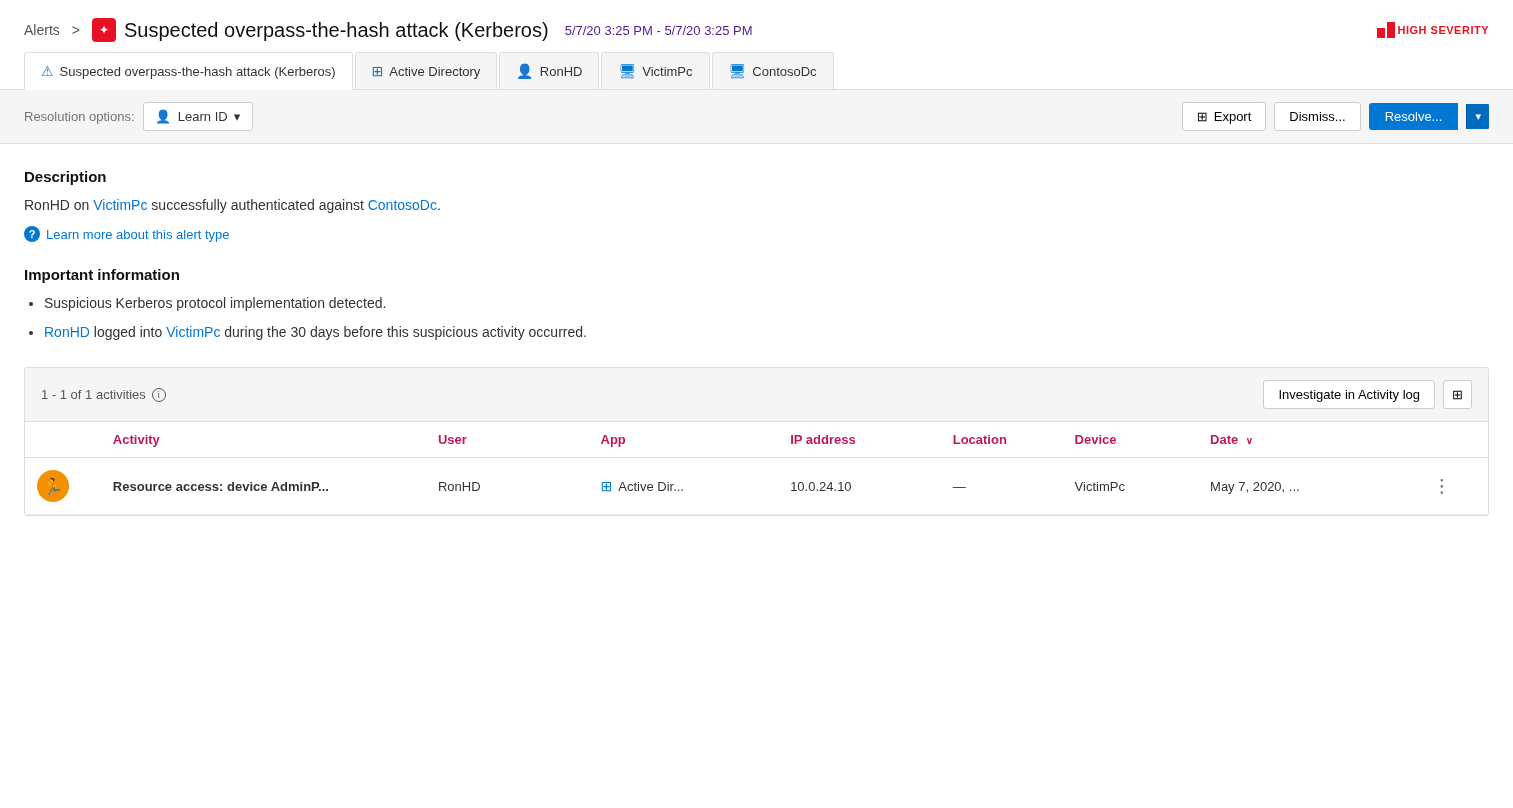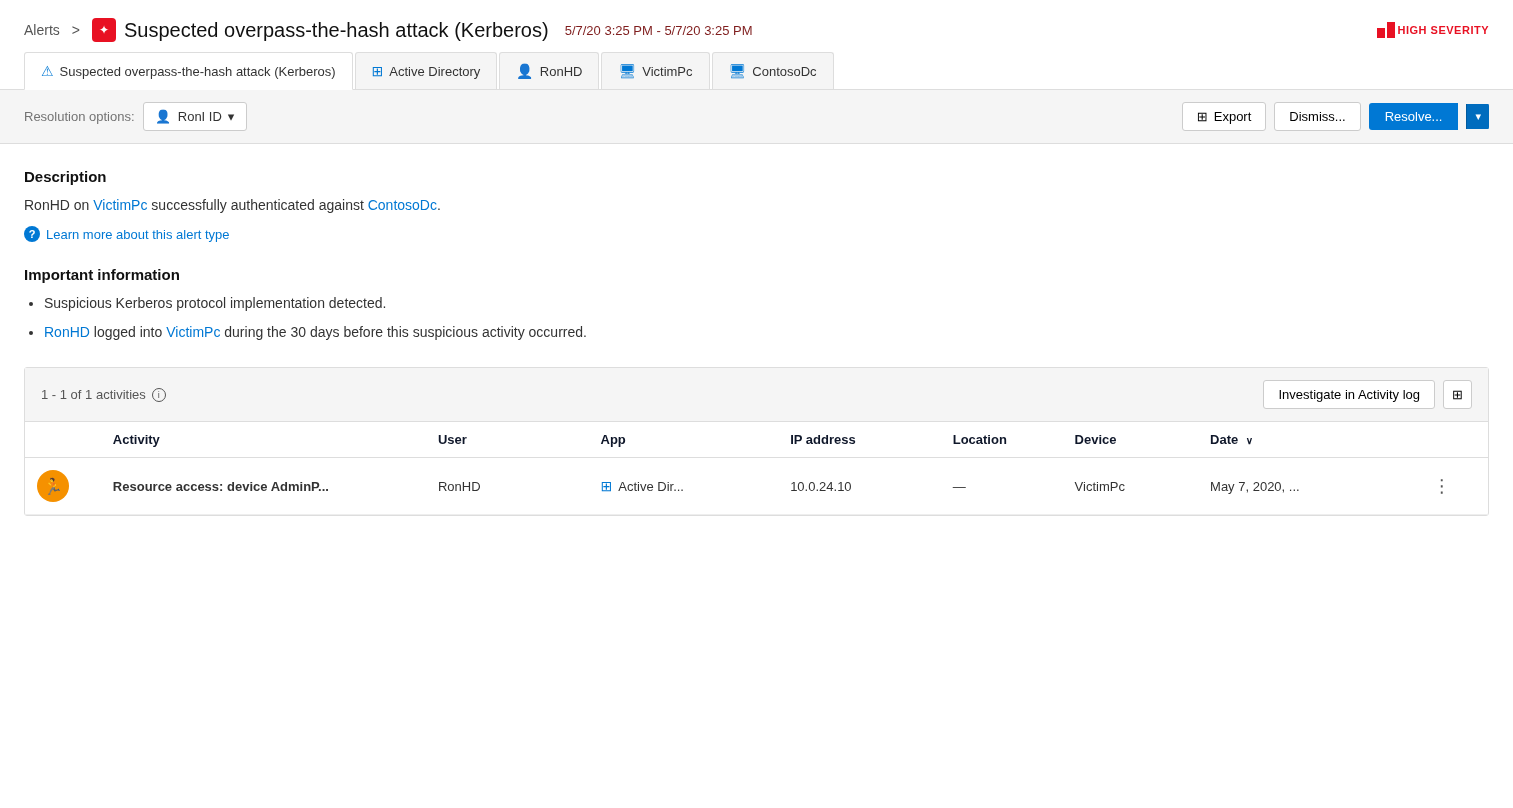--- a/index.html
+++ b/index.html
@@ -8,21 +8,21 @@
     .page-wrapper { width: 1513px; min-height: 808px; background: #fff; padding: 0; position: relative; overflow: hidden; }
 
     
     .header { display: flex; align-items: center; justify-content: space-between; padding: 18px 24px 10px 24px; border-bottom: none; }
     .header-left { display: flex; align-items: center; gap: 8px; }
     .breadcrumb-alerts { color: #555; font-size: 14px; }
     .breadcrumb-sep { color: #555; margin: 0 4px; }
     .alert-icon { width: 24px; height: 24px; background: #e81123; border-radius: 4px; display: inline-flex; align-items: center; justify-content: center; }
     .alert-icon::after { content: '✦'; color: #fff; font-size: 12px; }
     .header-title { font-size: 20px; font-weight: 400; color: #111; }
-    .header-dates { font-size: 13px; color: #7f1d1d; margin-left: 8px; }
+    .header-dates { font-size: 13px; color: #4c1d95; margin-left: 8px; }
     .severity-badge { display: flex; align-items: center; gap: 3px; }
     .severity-bars { display: flex; gap: 2px; align-items: flex-end; }
     .severity-bar { width: 8px; background: #e81123; }
     .severity-bar:nth-child(1) { height: 10px; }
     .severity-bar:nth-child(2) { height: 16px; }
     .severity-label { font-size: 11px; font-weight: 600; color: #e81123; letter-spacing: 0.5px; }
 
     
     .entity-tabs { display: flex; gap: 0; padding: 0 24px; border-bottom: 1px solid #ddd; background: #fff; }
     .entity-tab { display: flex; align-items: center; gap: 6px; padding: 10px 16px; font-size: 13px; color: #333; cursor: pointer; border: 1px solid #ddd; border-bottom: none; background: #f5f5f5; margin-right: 2px; border-radius: 3px 3px 0 0; }
@@ -66,21 +66,21 @@
     .activity-table-wrapper { border: 1px solid #ddd; border-radius: 3px; }
     .activity-toolbar { display: flex; align-items: center; justify-content: space-between; padding: 12px 16px; background: #f5f5f5; border-bottom: 1px solid #ddd; }
     .activity-count { font-size: 13px; color: #555; display: flex; align-items: center; gap: 6px; }
     .info-circle { width: 14px; height: 14px; border-radius: 50%; border: 1px solid #555; display: inline-flex; align-items: center; justify-content: center; font-size: 9px; color: #555; }
     .activity-toolbar-right { display: flex; align-items: flex-start; gap: 8px; }
     .btn-investigate { padding: 6px 14px; border: 1px solid #ccc; background: #fff; border-radius: 3px; cursor: pointer; font-size: 13px; }
     .btn-filter { padding: 6px 8px; border: 1px solid #ccc; background: #fff; border-radius: 3px; cursor: pointer; font-size: 13px; }
 
     
     .activity-table { width: 100%; border-collapse: collapse; }
-    .activity-table th { padding: 10px 12px; text-align: left; font-size: 13px; font-weight: 600; color: #0f172a; border-bottom: 1px solid #ddd; background: #fff; }
+    .activity-table th { padding: 10px 12px; text-align: left; font-size: 13px; font-weight: 600; color: #be185d; border-bottom: 1px solid #ddd; background: #fff; }
     .activity-table td { padding: 12px 12px; font-size: 13px; color: #333; border-bottom: 1px solid #eee; vertical-align: middle; }
     .activity-table .sort-arrow { font-size: 10px; margin-left: 4px; }
 
     .row-icon { width: 32px; height: 32px; border-radius: 50%; background: #f59100; display: flex; align-items: center; justify-content: center; color: #fff; font-size: 16px; }
     .activity-name { font-weight: 600; }
     .app-cell { display: flex; align-items: center; gap: 6px; }
     .win-icon { font-size: 14px; color: #0078d4; }
     .more-btn { background: none; border: none; cursor: pointer; font-size: 18px; color: #555; padding: 2px 6px; }
 
     .col-icon { width: 50px; }
@@ -136,21 +136,21 @@
       <span class="tab-icon tab-icon-device">🖥</span>
       <span>ContosoDc</span>
     </div>
   </div>
 
   <div class="toolbar">
     <div class="toolbar-left">
       <span class="resolution-label">Resolution options:</span>
       <div class="resolution-dropdown">
         <span>👤</span>
-        <span>RonI ID</span>
+        <span>Learn ID</span>
         <span>▾</span>
       </div>
     </div>
     <div class="toolbar-right">
       <button class="btn-export">
         <span>⊞</span>
         <span>Export</span>
       </button>
       <button class="btn-dismiss">Dismiss...</button>
       <div class="btn-resolve">

